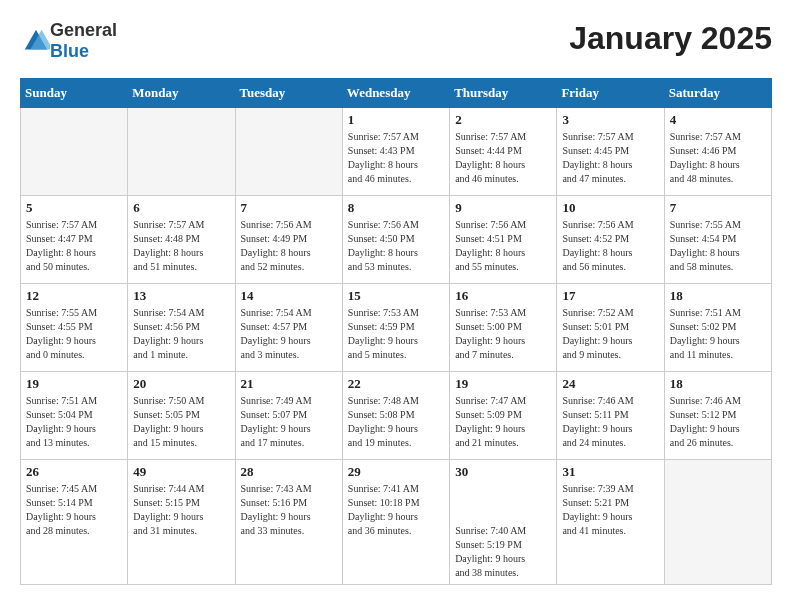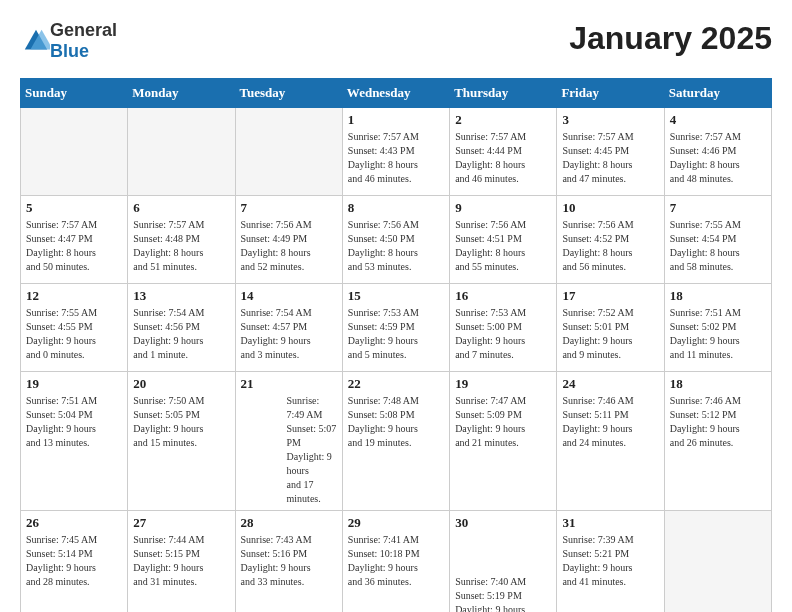--- a/index.html
+++ b/index.html
@@ -261,21 +261,21 @@
         </td>
         <td>
           <div class="day-number">20</div>
           <div class="day-info" style="white-space: pre-line;">Sunrise: 7:50 AM
 Sunset: 5:05 PM
 Daylight: 9 hours
 and 15 minutes.</div>
         </td>
         <td>
           <div class="day-number">21</div>
-          <div class="day-info" style="white-space: pre-line; margin-left: 46px;">Sunrise: 7:49 AM
+          <div class="day-info" style="white-space: pre-line;">Sunrise: 7:49 AM
 Sunset: 5:07 PM
 Daylight: 9 hours
 and 17 minutes.</div>
         </td>
         <td>
           <div class="day-number">22</div>
           <div class="day-info" style="white-space: pre-line;">Sunrise: 7:48 AM
 Sunset: 5:08 PM
 Daylight: 9 hours
 and 19 minutes.</div>
@@ -304,21 +304,21 @@
       </tr>
       <tr>
         <td>
           <div class="day-number">26</div>
           <div class="day-info" style="white-space: pre-line;">Sunrise: 7:45 AM
 Sunset: 5:14 PM
 Daylight: 9 hours
 and 28 minutes.</div>
         </td>
         <td>
-          <div class="day-number">27</div>
+          <div class="day-number">49</div>
           <div class="day-info" style="white-space: pre-line;">Sunrise: 7:44 AM
 Sunset: 5:15 PM
 Daylight: 9 hours
 and 31 minutes.</div>
         </td>
         <td>
           <div class="day-number">28</div>
           <div class="day-info" style="white-space: pre-line;">Sunrise: 7:43 AM
 Sunset: 5:16 PM
 Daylight: 9 hours

